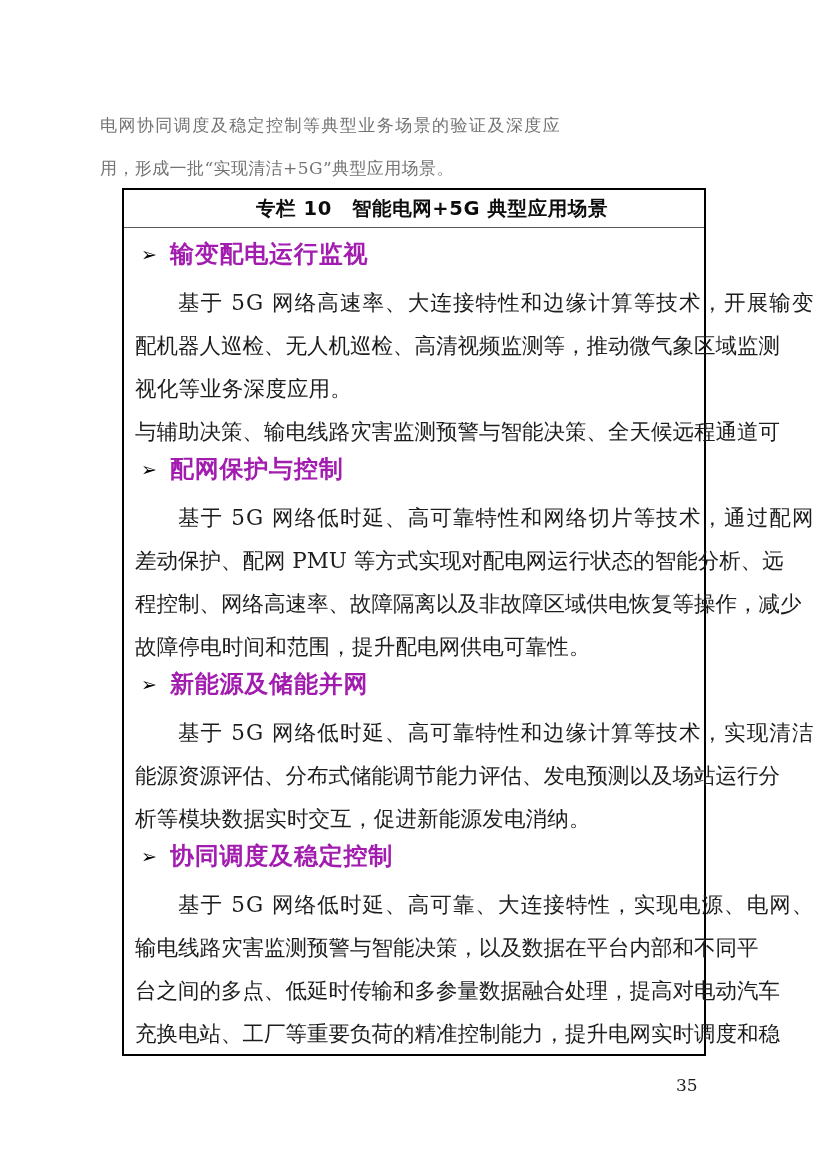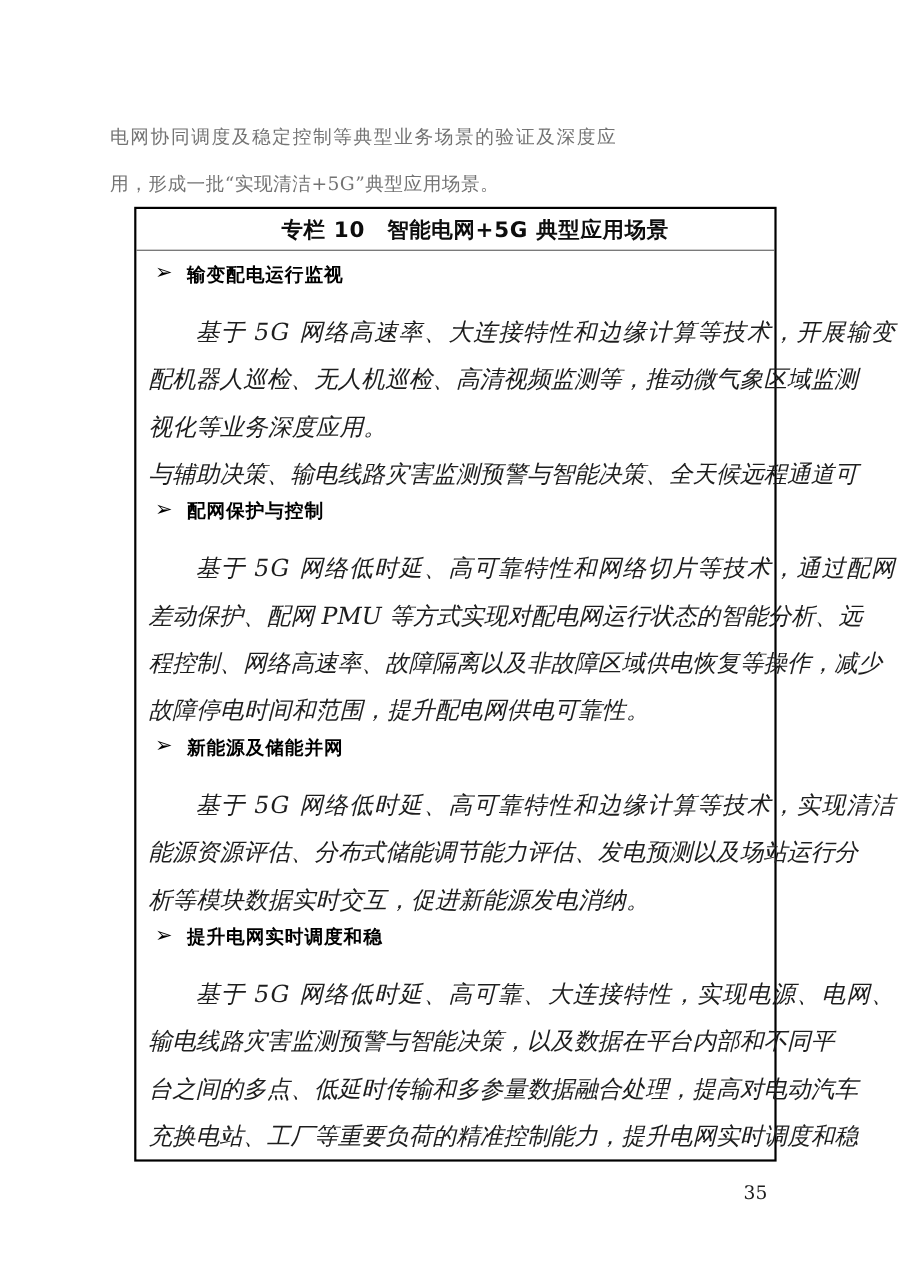--- a/index.html
+++ b/index.html
@@ -92,29 +92,28 @@
     font-family: "DejaVu Sans", sans-serif;
     font-size: 19px;
     line-height: 1;
     color: #000000;
     margin-right: 13px;
     transform: translateY(-1px);
   }
   .section-title {
     font-family: Liberation Serif, serif;
     font-weight: bold;
-    font-size: 17px;
+    font-size: 24px;
     letter-spacing: 0.8px;
-    color: #000000;
+    color: #a21caf;
     white-space: pre;
   }
 
   .section-body {
     margin: 0;
-    font-style: italic;
   }
   .body-line {
     font-size: 21.5px;
     line-height: 43px;
     letter-spacing: 0.2px;
     white-space: pre;
     color: #1d1d1d;
   }
   .body-line.indent {
     padding-left: 43px;
@@ -188,21 +187,21 @@
         <div class="section-body">
           <div class="body-line indent loose">基于 5G 网络低时延、高可靠特性和边缘计算等技术，实现清洁</div>
           <div class="body-line tight">能源资源评估、分布式储能调节能力评估、发电预测以及场站运行分</div>
           <div class="body-line">析等模块数据实时交互，促进新能源发电消纳。</div>
         </div>
       </div>
 
       <div class="section">
         <div class="section-heading">
           <span class="bullet-arrow">➢</span>
-          <span class="section-title">提升电网实时调度和稳</span>
+          <span class="section-title">协同调度及稳定控制</span>
         </div>
         <div class="section-body">
           <div class="body-line indent loose">基于 5G 网络低时延、高可靠、大连接特性，实现电源、电网、</div>
           <div class="body-line tight">输电线路灾害监测预警与智能决策，以及数据在平台内部和不同平</div>
           <div class="body-line tight">台之间的多点、低延时传输和多参量数据融合处理，提高对电动汽车</div>
           <div class="body-line tight">充换电站、工厂等重要负荷的精准控制能力，提升电网实时调度和稳</div>
         </div>
       </div>
 
     </div>

